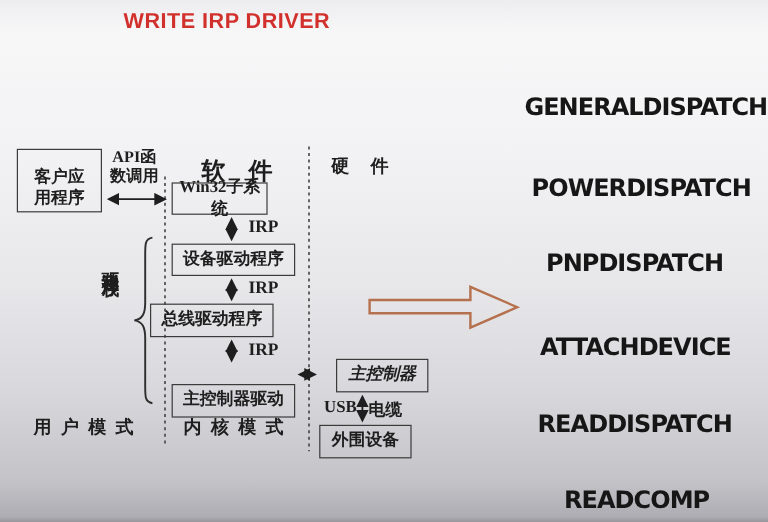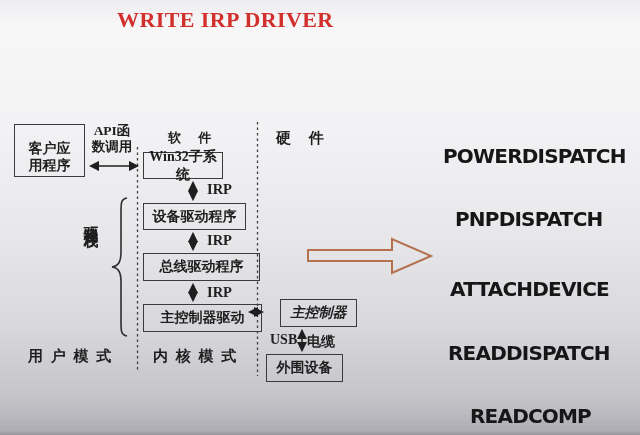--- a/index.html
+++ b/index.html
@@ -8,52 +8,51 @@
     font-family:"Liberation Sans","DejaVu Sans",sans-serif;
   }
   .stage{
     position:relative;width:640px;height:435px;
     background:linear-gradient(180deg,
       #ededf0 0%, #f7f7f8 6%, #f2f2f4 30%, #e7e7ea 55%,
       #d8d8dc 75%, #c3c3c8 92%, #adadb3 99%, #96969c 100%);
   }
   .abs{position:absolute;}
   .title{
-    left:117px;top:7px;
-    font-size:22px;font-weight:800;letter-spacing:.4px;
+    left:103px;top:7px;
+    font-size:18px;font-weight:800;letter-spacing:.4px;
     color:#d2302c;
-    font-family:Liberation Serif, serif;
   }
   svg.overlay{position:absolute;left:0;top:0;width:640px;height:435px;}
   
   .dbox{
     position:absolute;border:1.5px solid #3b3b3b;
     display:flex;align-items:center;justify-content:center;
     font-family:"Liberation Serif","DejaVu Serif",serif;
     font-weight:700;font-size:14px;color:#1e1e1e;
     text-align:center;line-height:1.25;
     box-sizing:border-box;
   }
   .client-app{left:14px;top:124px;width:71px;height:53px;}
   .client-app span{display:block;width:46px;margin-top:13px;}
   .win32{left:143px;top:152px;width:80px;height:27px;}
   .device{left:143px;top:203px;width:103px;height:27px;}
-  .bus{left:143px;top:253px;width:117px;height:28px;}
-  .hostdrv{left:143px;top:304px;width:119px;height:28px;}
+  .bus{left:125px;top:253px;width:103px;height:28px;}
+  .hostdrv{left:143px;top:320px;width:103px;height:28px;}
   .host{left:280px;top:299px;width:77px;height:28px;font-style:italic;}
   .periph{left:266px;top:354px;width:77px;height:28px;}
   
   .slabel{
     position:absolute;
     font-family:"Liberation Serif","DejaVu Serif",serif;
     font-weight:700;color:#1e1e1e;
   }
   .api-call{left:89px;top:123px;width:46px;font-size:13.5px;line-height:1.2;
             text-align:center;word-break:break-all;}
-  .hdr-sw{left:168px;top:129px;font-size:13px;letter-spacing:7px;}
+  .hdr-sw{left:168px;top:129px;font-size:20px;letter-spacing:7px;}
   .hdr-hw{left:276px;top:129px;font-size:15px;letter-spacing:7px;}
   .irp1{left:207px;top:181px;font-size:14.5px;}
   .irp2{left:207px;top:232px;font-size:14.5px;}
   .irp3{left:207px;top:284px;font-size:14.5px;}
   .usb{left:270px;top:332px;font-size:14px;}
   .cable{left:307px;top:333px;font-size:14px;}
   .stack-label{
     left:81px;top:215px;font-size:14.5px;letter-spacing:1.5px;
     writing-mode:vertical-rl;text-orientation:upright;
   }
@@ -121,19 +120,20 @@
   <div class="slabel irp2">IRP</div>
   <div class="slabel irp3">IRP</div>
   <div class="slabel usb">USB</div>
   <div class="slabel cable">电缆</div>
 
   <div class="slabel stack-label">驱动程序栈</div>
 
   <div class="slabel mode-user">用 户 模 式</div>
   <div class="slabel mode-kernel">内 核 模 式</div>
 
+  <div class="callout c0">GENERALDISPATCH</div>
   <div class="callout c1">POWERDISPATCH</div>
   <div class="callout c2">PNPDISPATCH</div>
   <div class="callout c3">ATTACHDEVICE</div>
   <div class="callout c4">READDISPATCH</div>
   <div class="callout c5">READCOMP</div>
 
 </div>
 
 </body></html>

